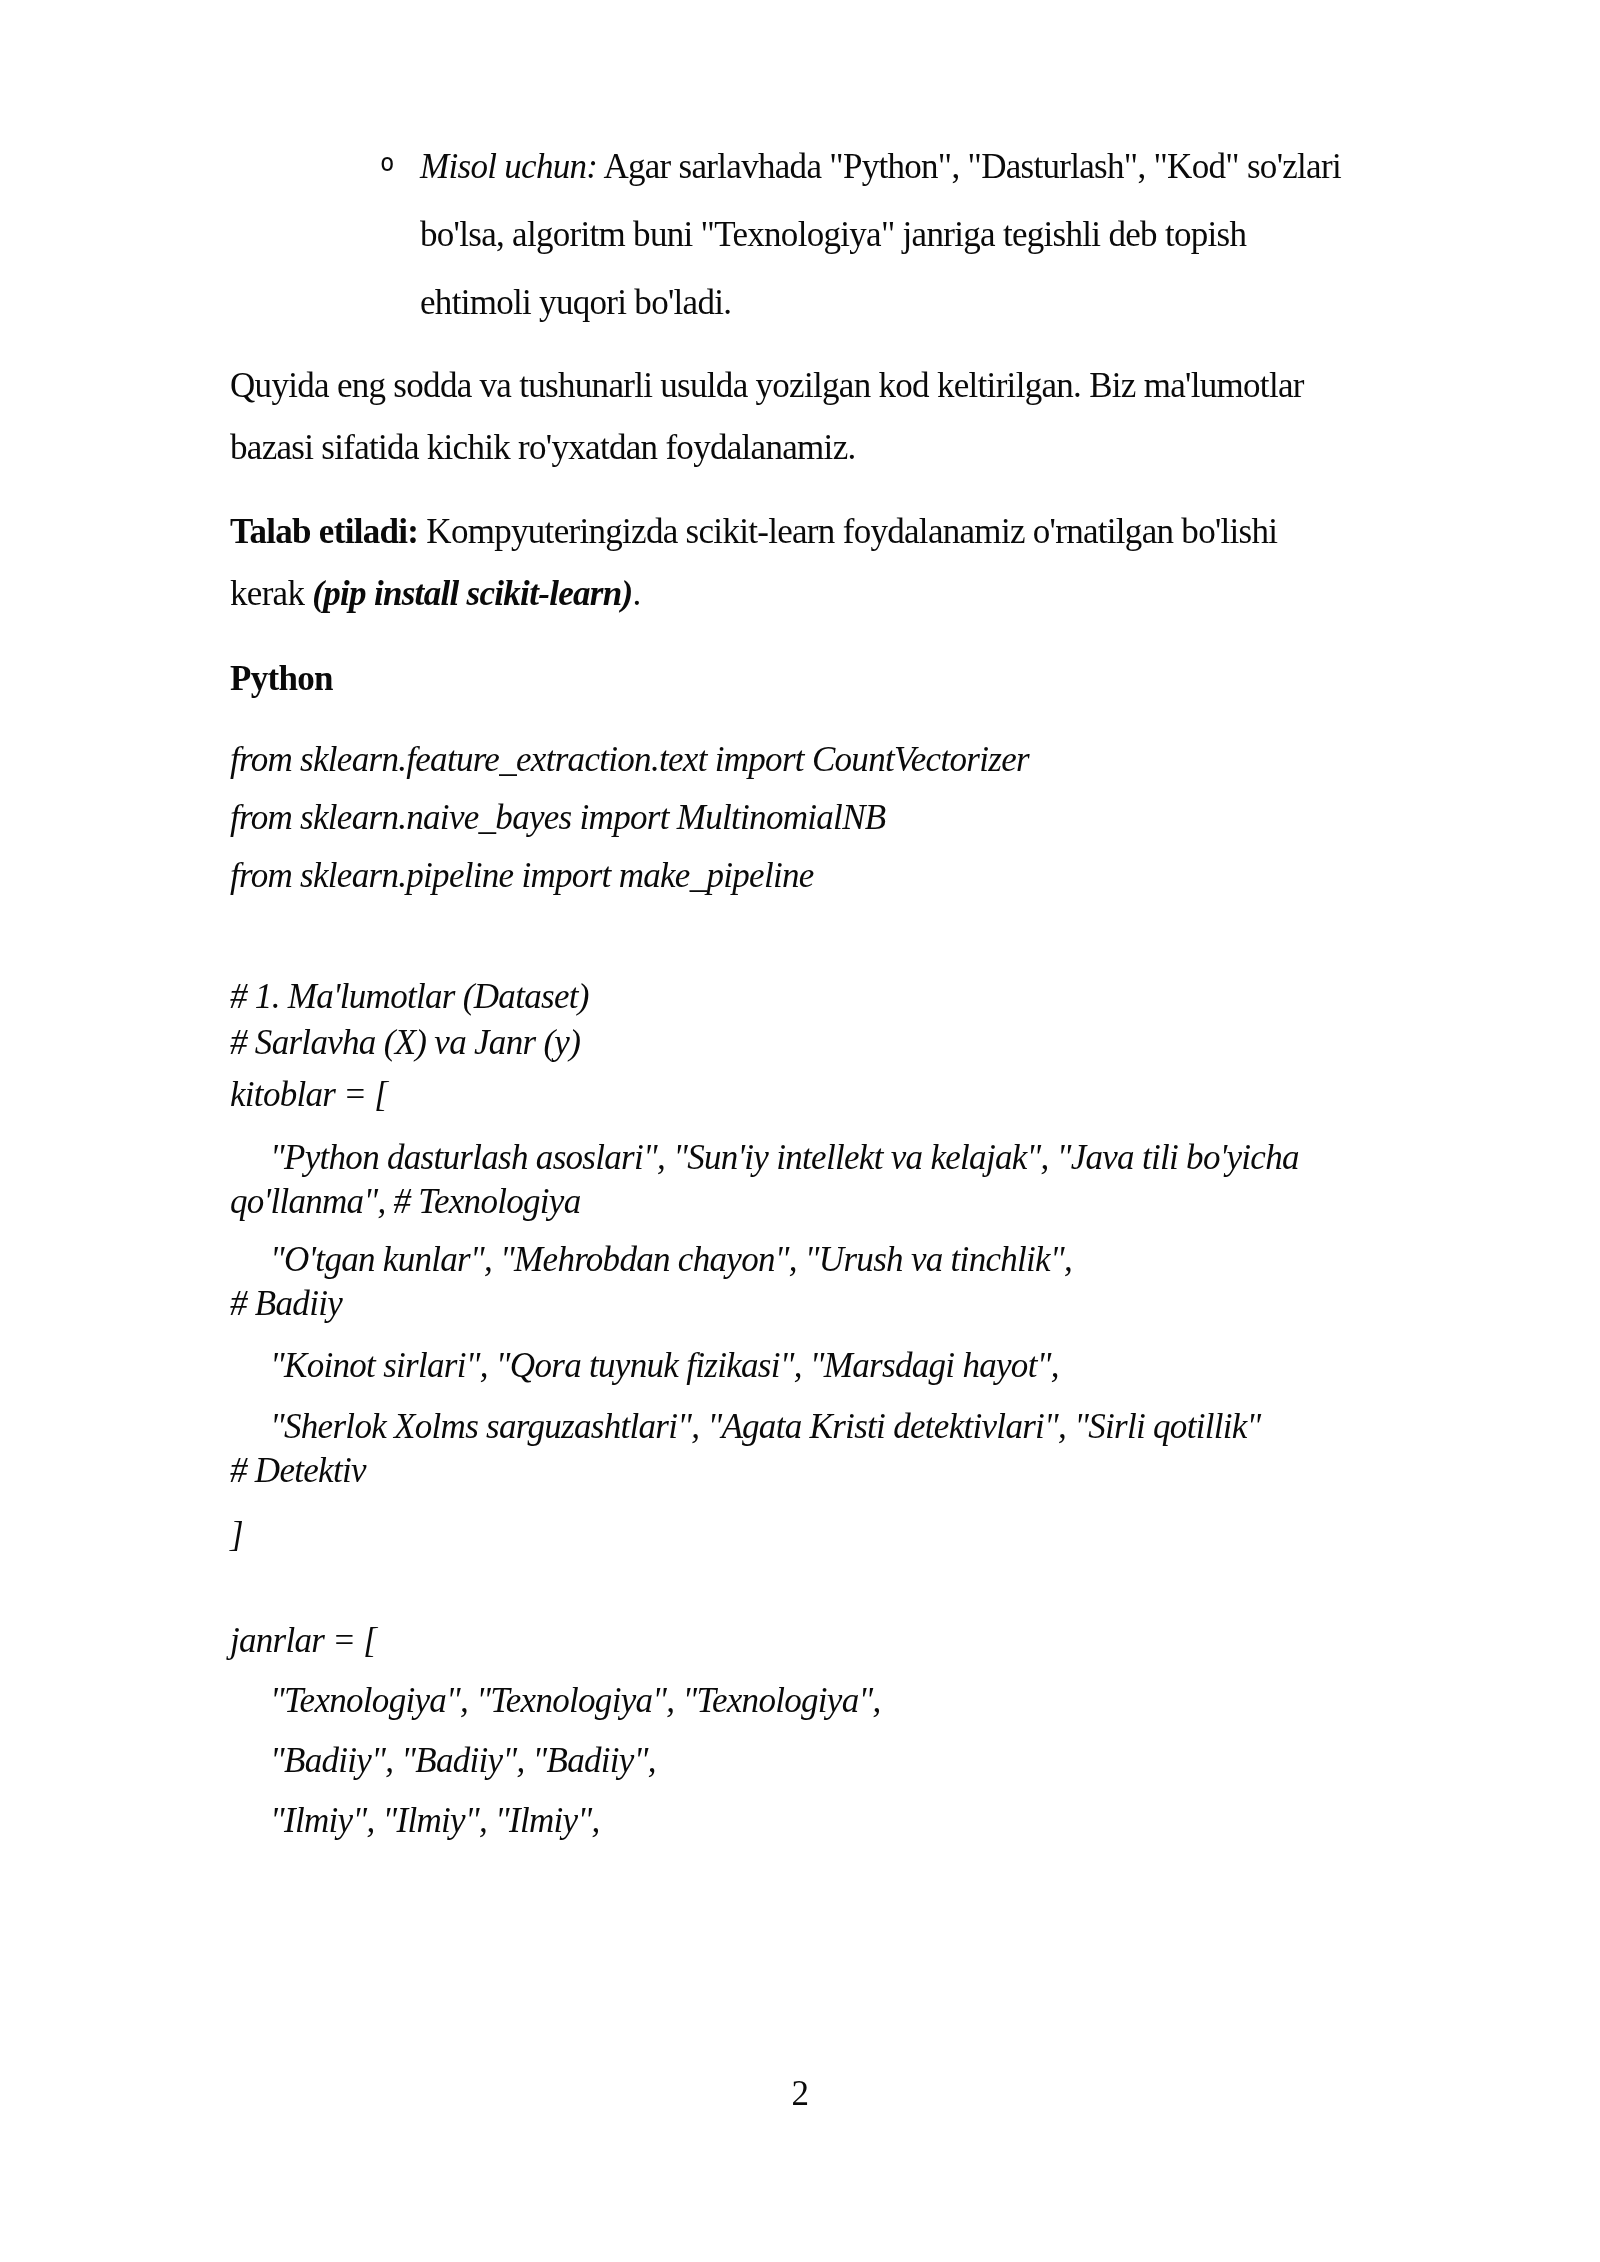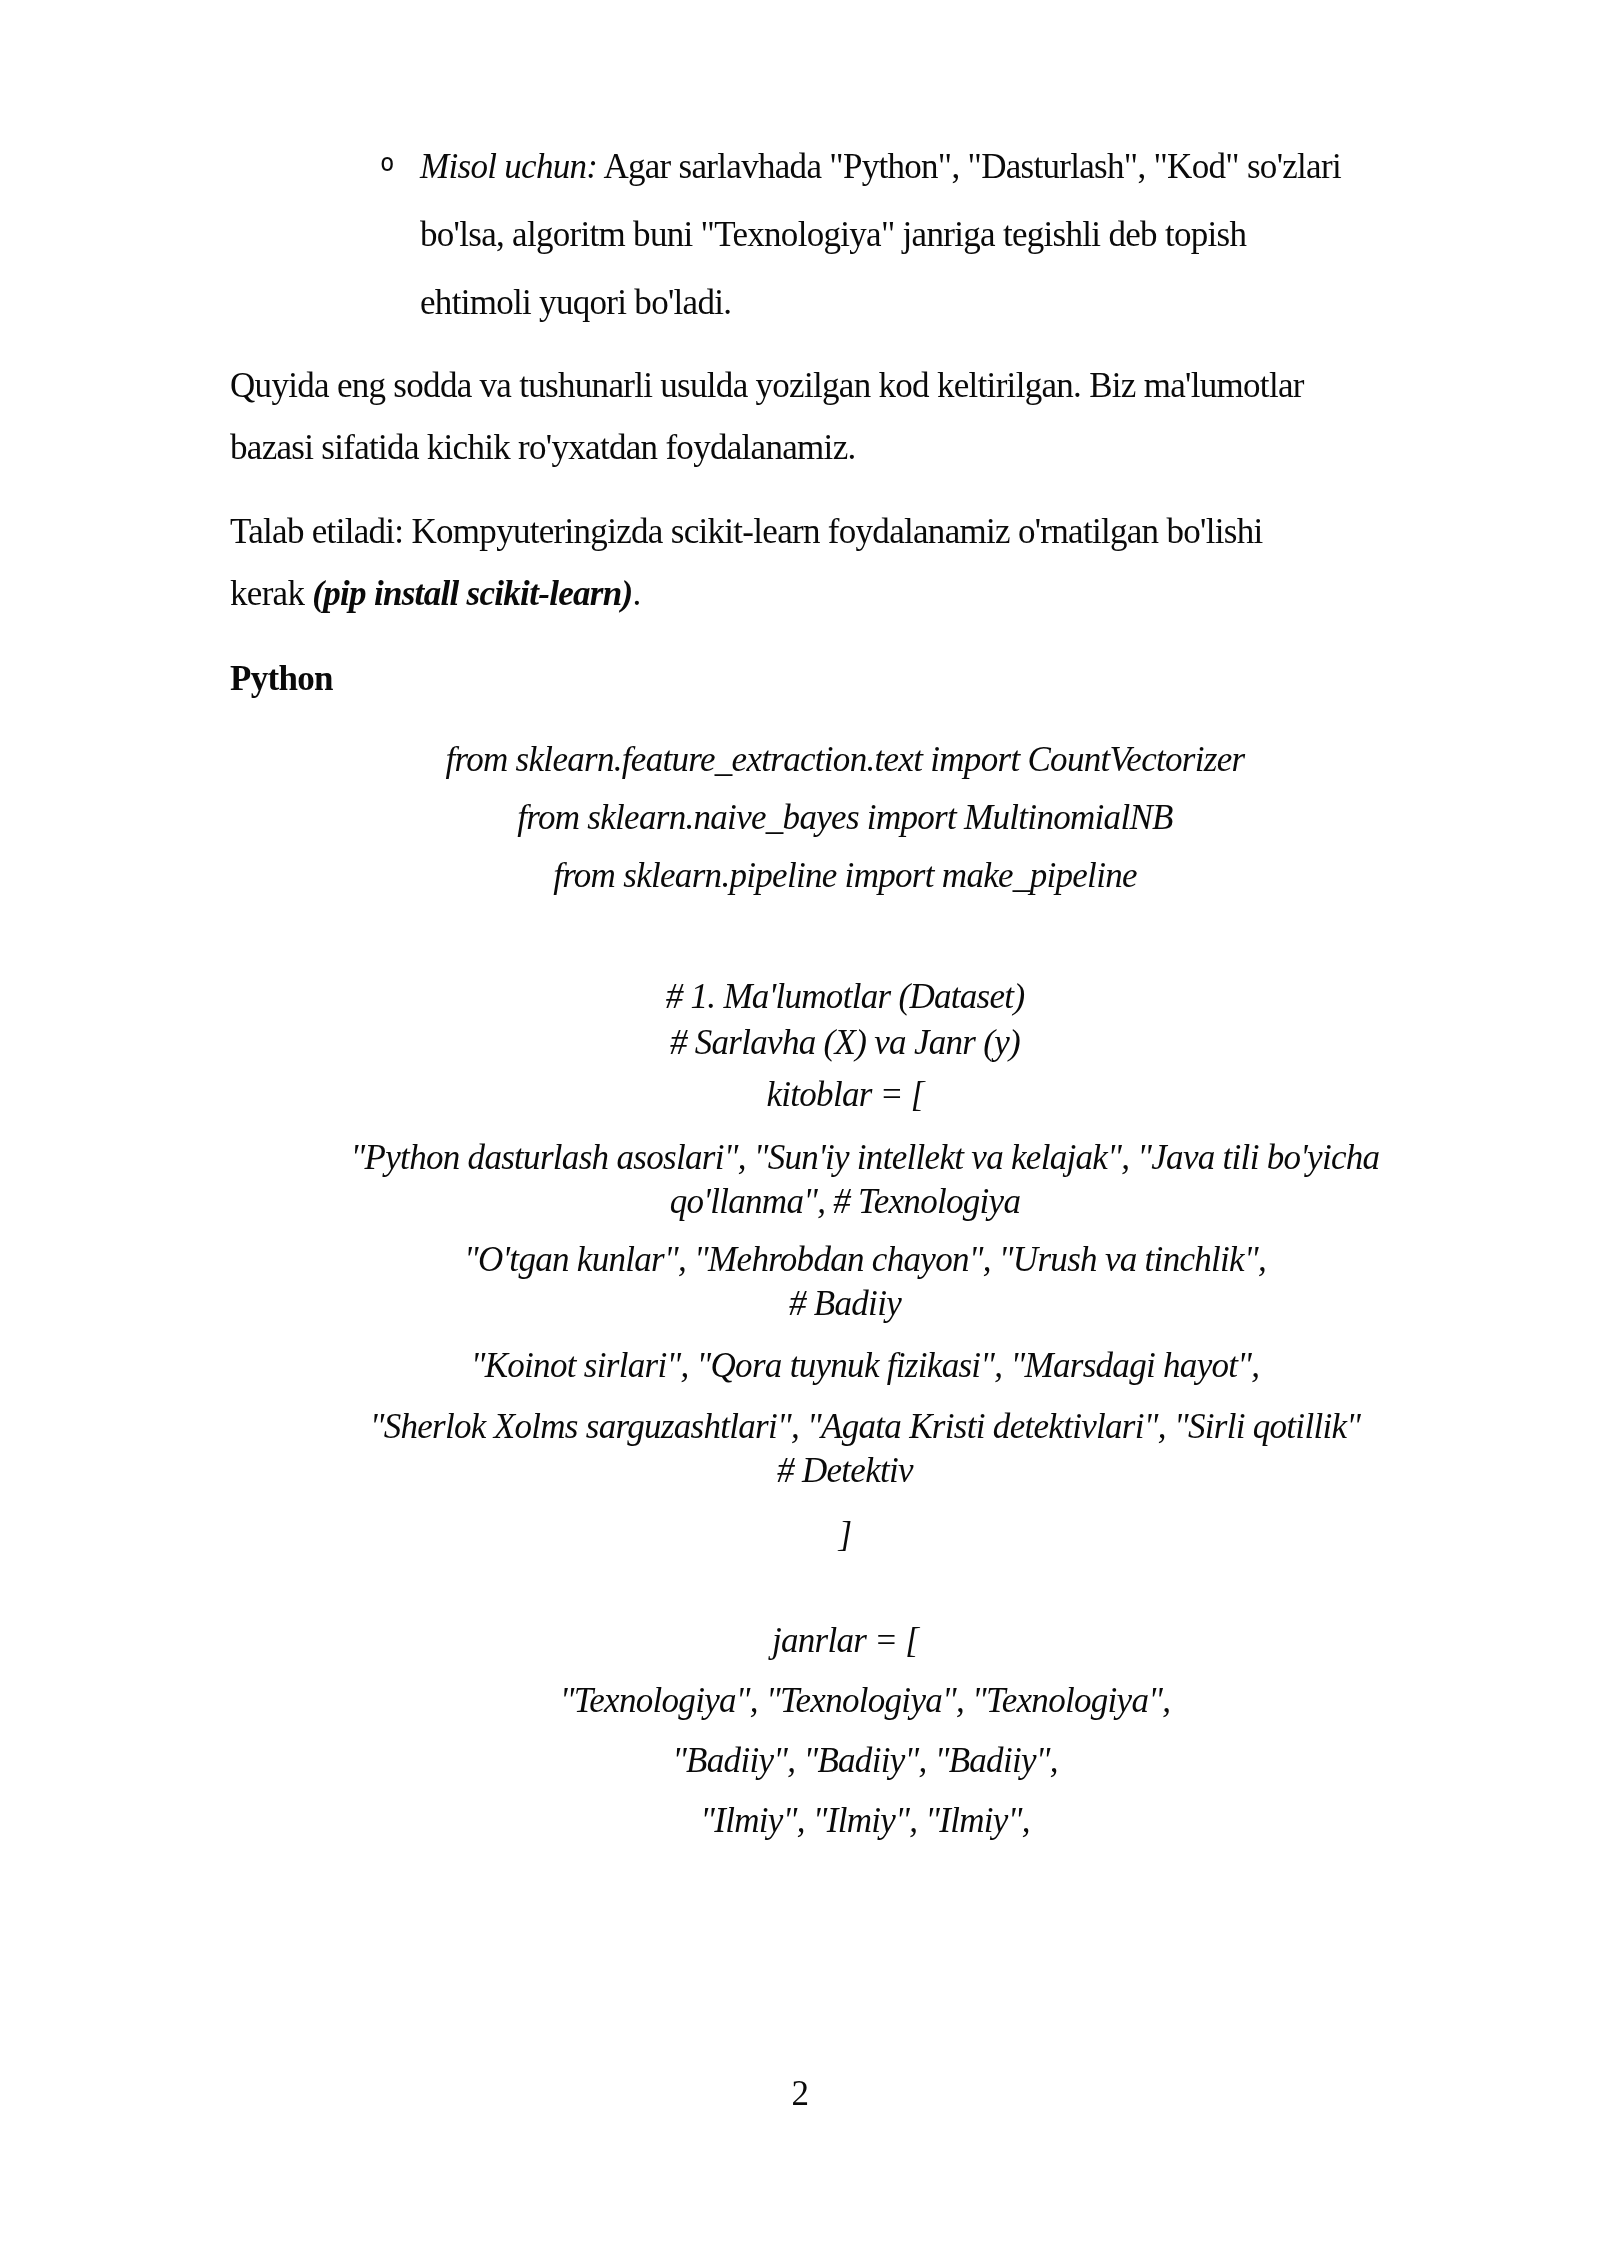--- a/index.html
+++ b/index.html
@@ -20,23 +20,23 @@
   .bullet-marker {
     position:absolute; left:-40px; top:18px;
     font-family:"DejaVu Sans Mono", monospace;
     font-size:24px; line-height:1;
   }
   .heading { font-weight:bold; line-height:62px; margin-top:99px; }
   .body-para .line { line-height:62px; }
   .intro { margin-top:18px; }
   .requirement { margin-top:22px; }
   .lang-label { font-weight:bold; line-height:62px; margin-top:23px; }
-  .bold { font-weight:normal;margin-top:19px; }
+  .bold { font-weight:bold;margin-top:19px; }
   .bi { font-weight:bold; font-style:italic; }
-  .code { font-style:italic;text-align:center; }
+  .code { font-style:italic; }
   .code .line, .code.line { line-height:44px; }
   .imports { margin-top:28px; }
   .imports .line { margin-bottom:14px; }
   .imports .line:last-child { margin-bottom:0; }
   .cmt1 { margin-top:77px; }
   .cmt2 { margin-top:2px; }
   .cmt3 { margin-top:8px; }
   .g1 { margin-top:19px; }
   .g2 { margin-top:14px; }
   .g3 { margin-top:18px; }

